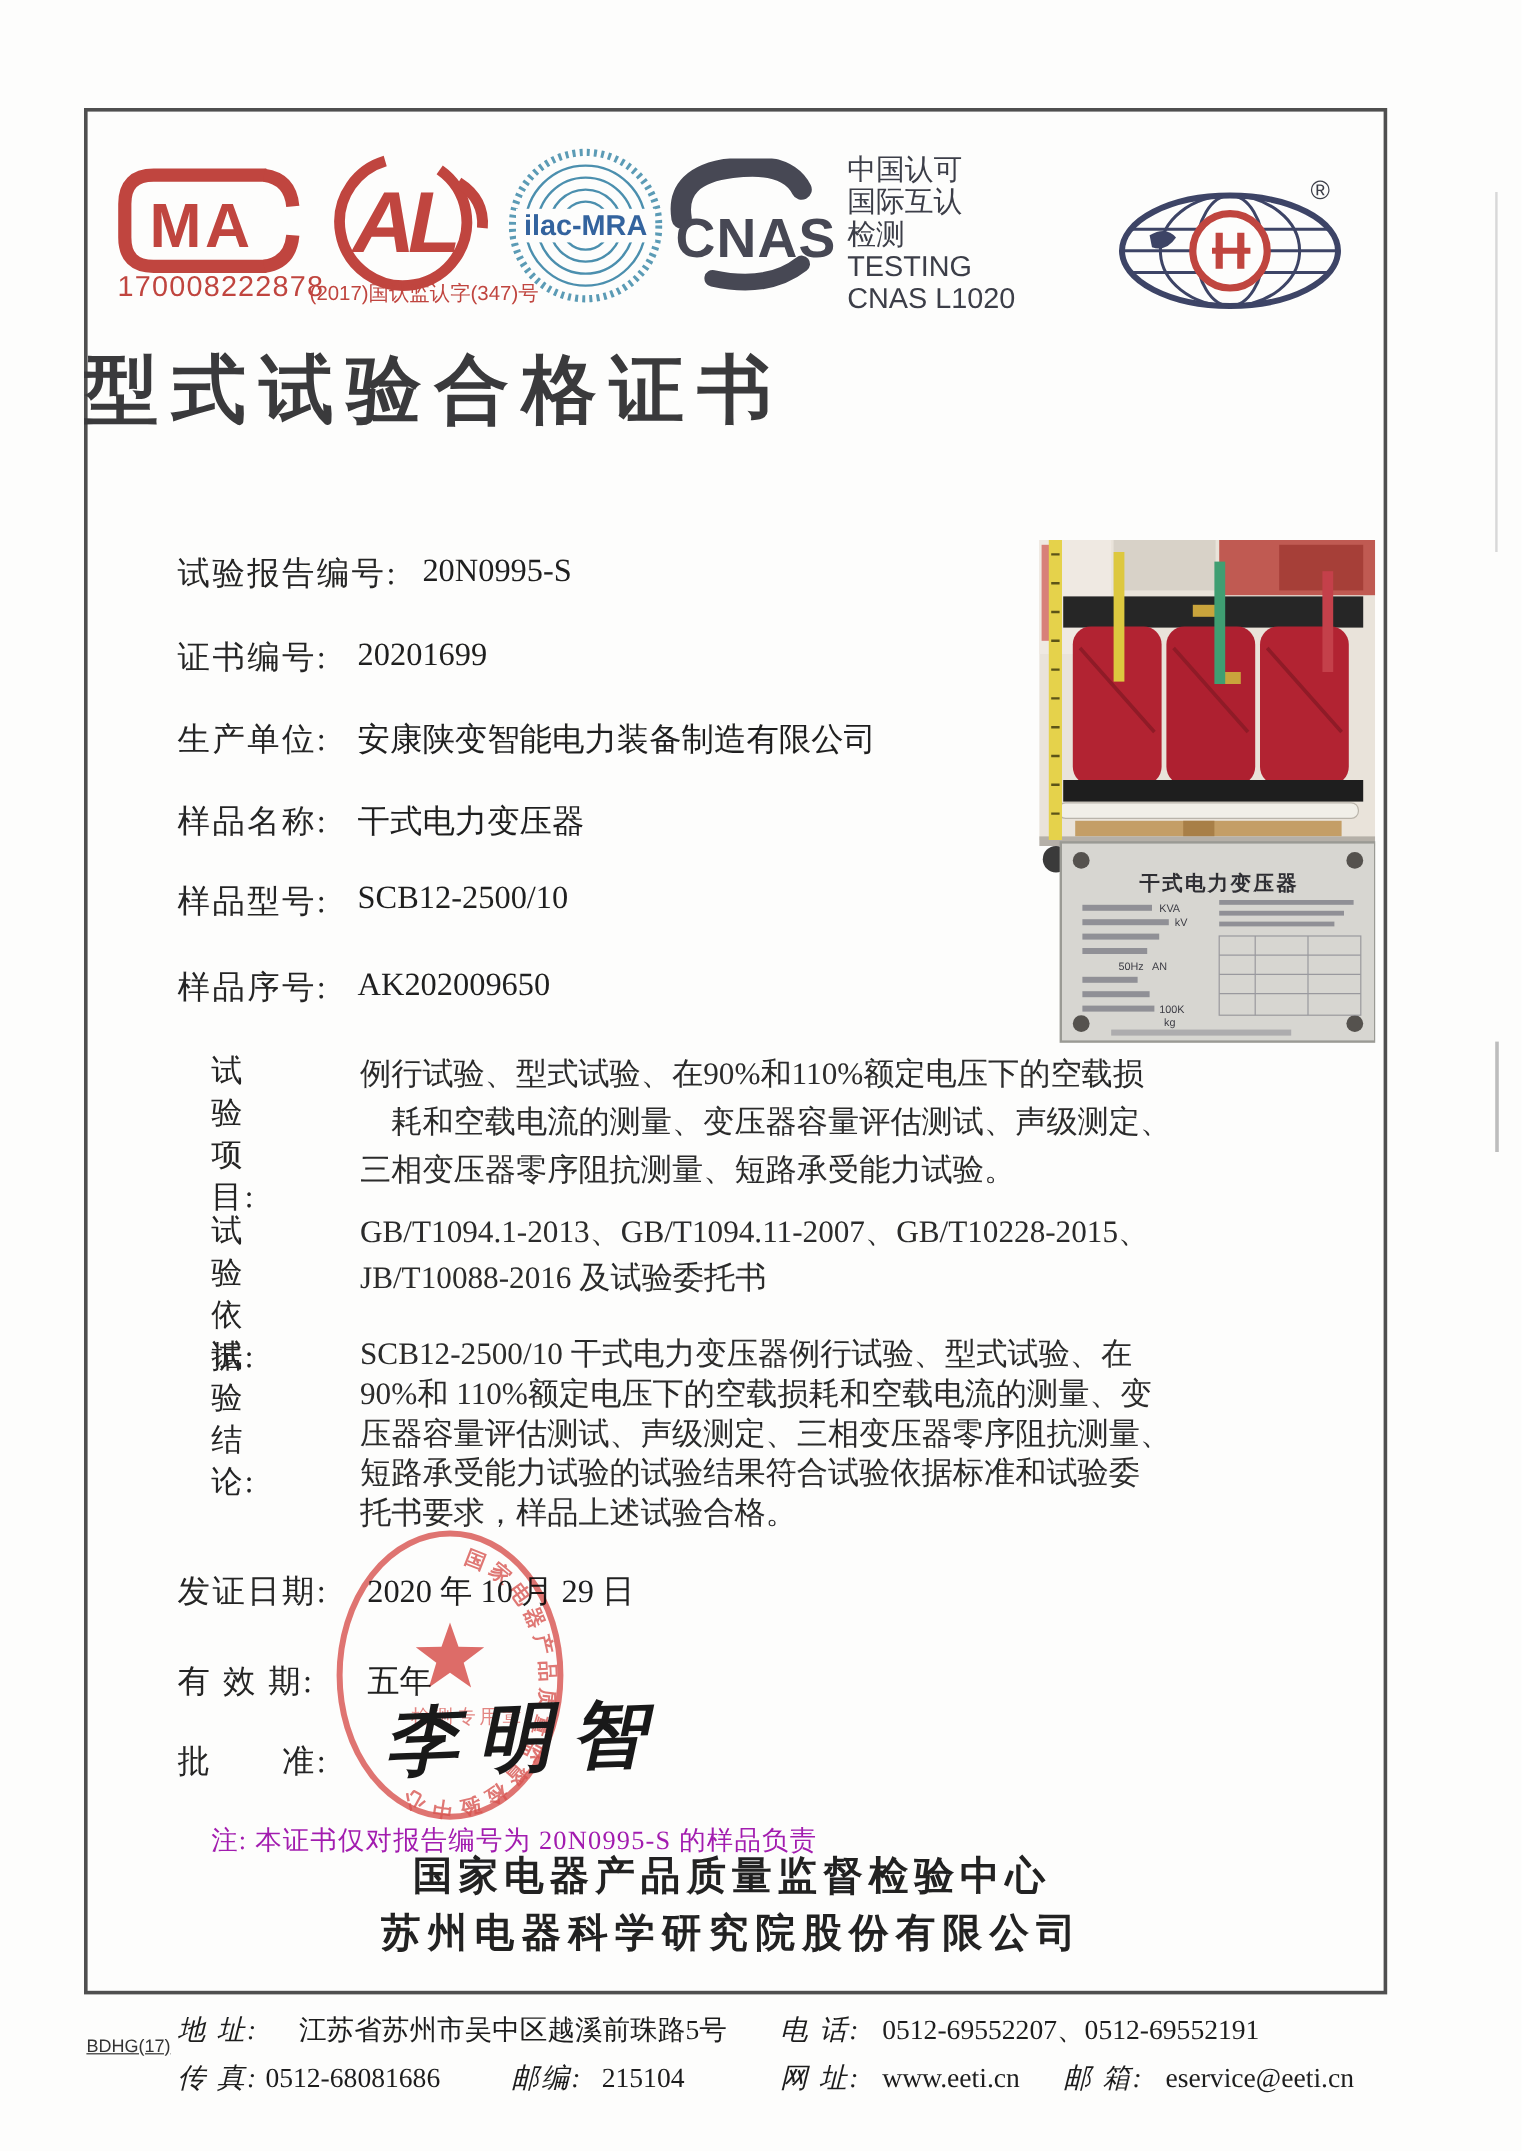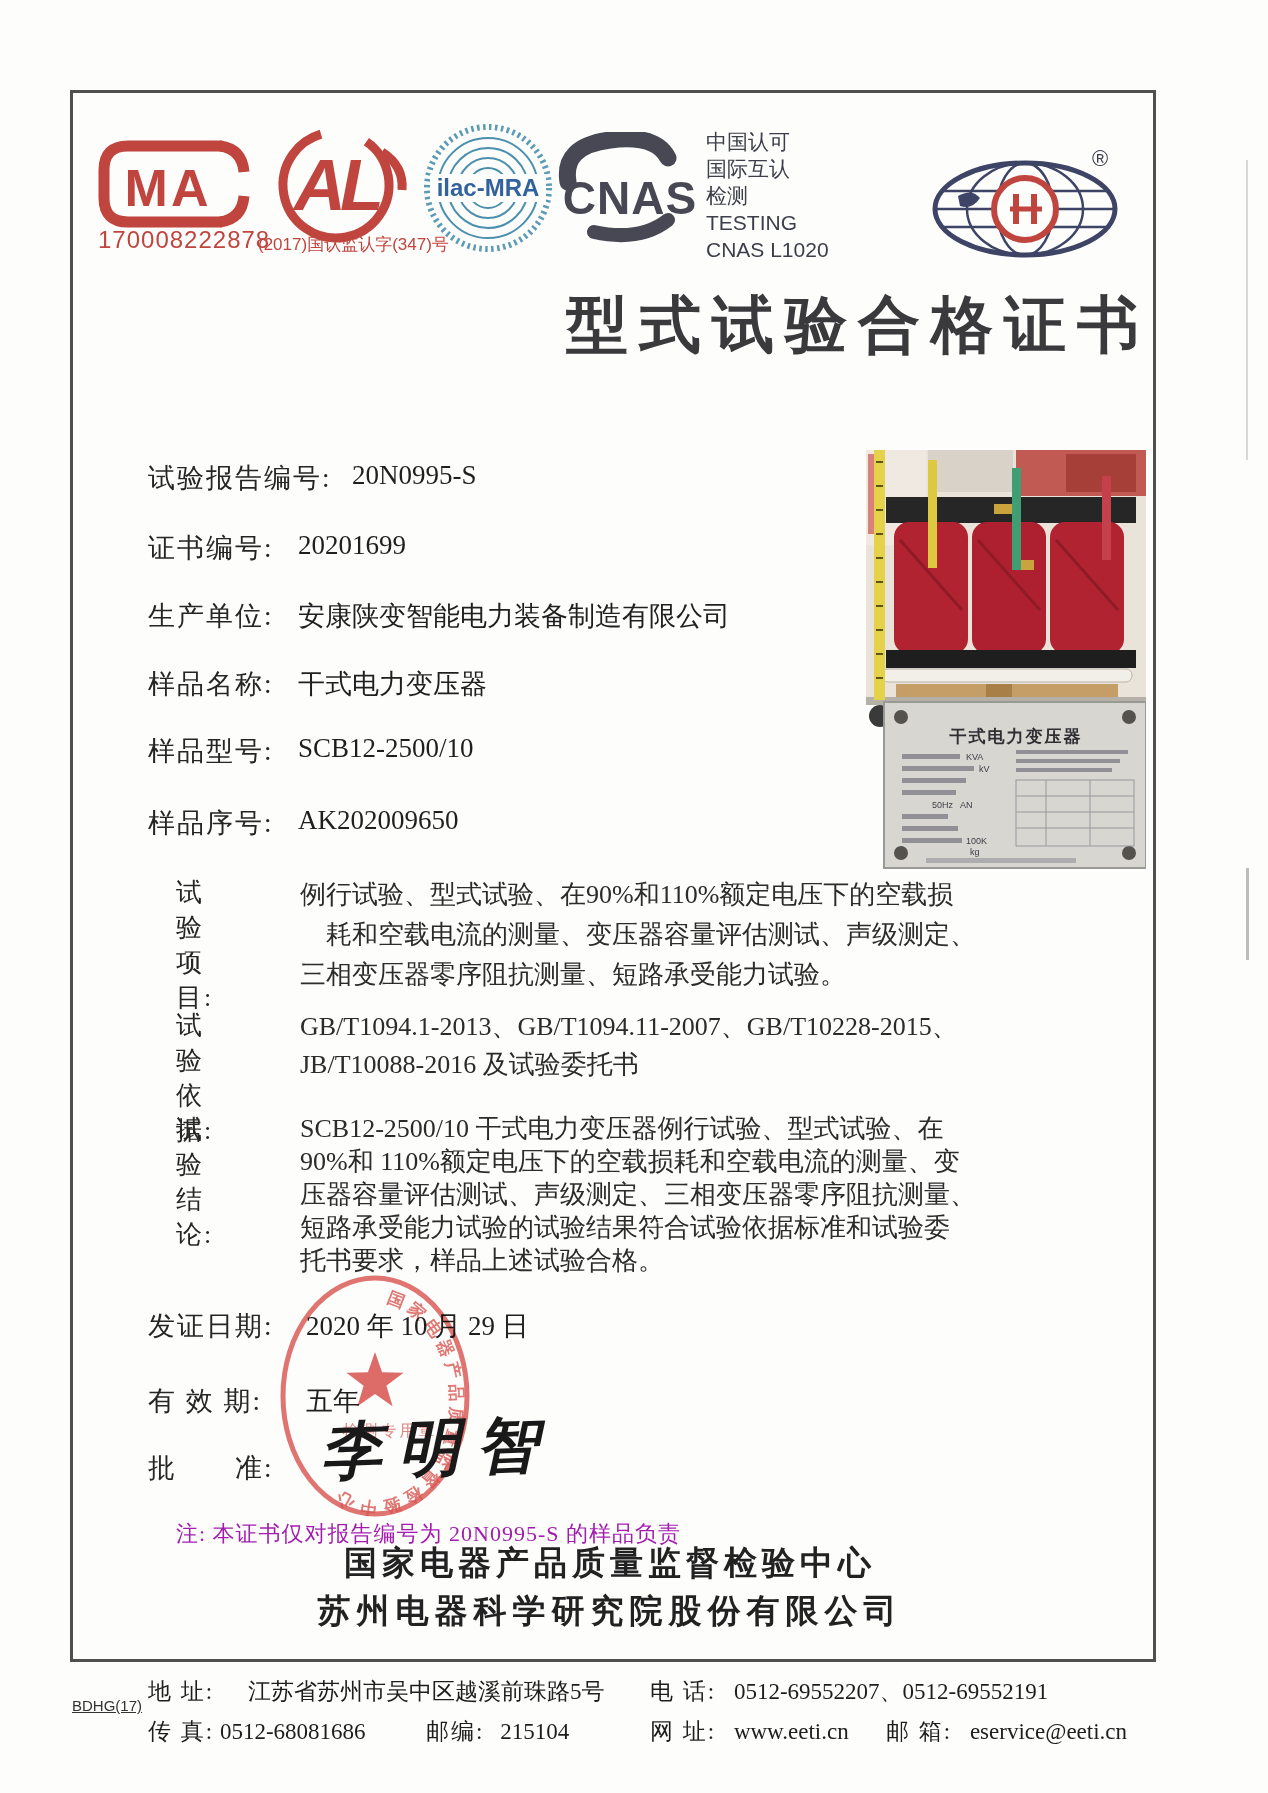--- a/index.html
+++ b/index.html
@@ -6,47 +6,47 @@
   .page{position:relative;width:1268px;height:1793px;background:#fdfdfc;overflow:hidden;
         font-family:"Liberation Serif","DejaVu Serif",serif;color:#2b2b2b;}
   .frame{position:absolute;left:70px;top:90px;width:1080px;height:1566px;
          border:3px solid #4f4f4f;background:transparent;}
   
   .logo{position:absolute;}
   .cma-num{position:absolute;left:98px;top:226px;font-size:24px;color:#c0453f;
            font-family:"Liberation Sans",sans-serif;letter-spacing:1px;}
   .al-num{position:absolute;left:258px;top:233px;font-size:17px;color:#c0453f;
           font-family:"Liberation Sans",sans-serif;}
-  .cnas-textblock{position:absolute;left:706px;top:128px;font-size:21px;line-height:27px;
+  .cnas-textblock{position:absolute;left:706px;top:128px;font-size:24px;line-height:27px;
                   color:#3c3e48;font-family:"Liberation Sans",sans-serif;}
   .reg-mark{position:absolute;left:1092px;top:146px;font-size:22px;color:#3c3e48;
             font-family:"Liberation Sans",sans-serif;}
   
-  .title{position:absolute;left:70px;top:283px;width:1080px;text-align:right;
+  .title{position:absolute;left:70px;top:283px;width:1080px;text-align:left;
          font-size:62px;font-weight:700;letter-spacing:11px;color:#3a3a3c;}
   
   .row{position:absolute;left:148px;font-size:27px;white-space:nowrap;}
   .lab{letter-spacing:2px;color:#252525;}
   .val{position:absolute;top:0;color:#1f1f1f;}
   .para{position:absolute;left:148px;font-size:26px;}
   .para .lab{position:absolute;left:0;top:0;margin-left:28px;}
   .plines{position:absolute;left:152px;top:0;width:660px;white-space:nowrap;}
   .note-line{position:absolute;left:176px;top:1519px;font-size:22px;color:#a21caf;letter-spacing:1px;}
   .org{position:absolute;left:70px;width:1080px;text-align:center;font-weight:600;color:#222;}
   .org1{top:1541px;font-size:33px;letter-spacing:5px;}
   .org2{top:1589px;font-size:33px;letter-spacing:6px;}
   
   .stamp{position:absolute;left:272px;top:1268px;mix-blend-mode:multiply;pointer-events:none;}
   .sig{position:absolute;left:320px;top:1406px;font-size:62px;font-style:italic;
        letter-spacing:16px;color:#191919;transform:rotate(-2deg);font-weight:600;}
   
   .fmark{position:absolute;left:72px;top:1697px;font-size:15px;text-decoration:underline;
          font-family:"Liberation Sans",sans-serif;color:#333;text-align:right;}
   .ft{position:absolute;font-size:23px;white-space:nowrap;color:#1d1d1d;}
-  .ft .flab{letter-spacing:2px;}
+  .ft .flab{letter-spacing:2px;font-style:italic;}
   
   .art1{position:absolute;left:1246px;top:160px;width:2px;height:300px;background:#d8d8d8;}
   .art2{position:absolute;left:1246px;top:868px;width:3px;height:92px;background:#bdbdbd;}
 </style>
 </head>
 <body>
 
 <div class="page">
   <div class="frame"></div>
   <div class="art1"></div>

